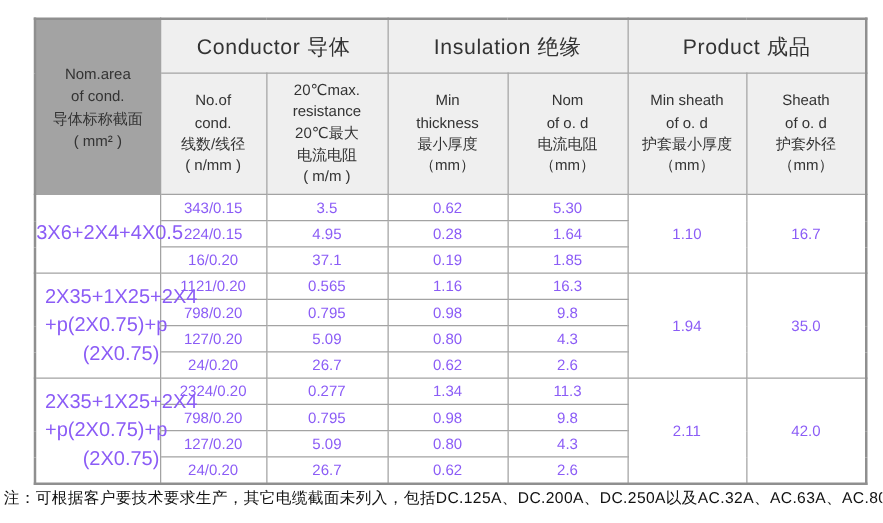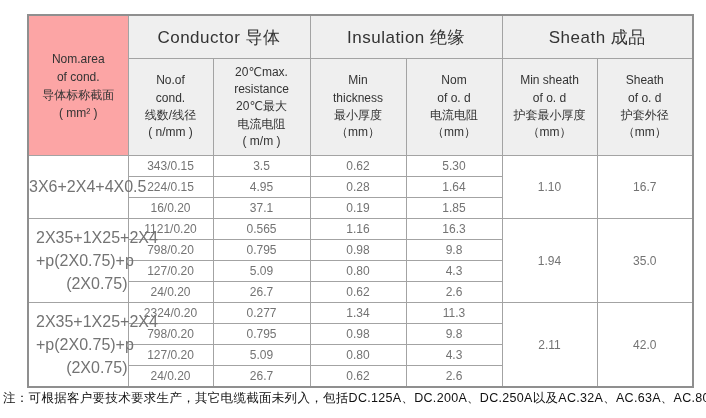--- a/index.html
+++ b/index.html
@@ -46,32 +46,32 @@
     font-size: 17px;
     letter-spacing: 0.5px;
   }
   th.sub-hdr {
     height: 96px;
     font-size: 12px;
     line-height: 1.45;
     white-space: pre-line;
   }
   th.corner-hdr {
-    background: #fca5a5;
+    background: #a3a3a3;
     font-size: 12px;
     line-height: 1.5;
     white-space: pre-line;
     font-weight: normal;
   }
   tbody td {
     height: 20px;
     font-size: 12px;
     text-align: center;
     vertical-align: middle;
-    color: #737373;
+    color: #8b5cf6;
     background: #ffffff;
   }
   tbody td.area {
     font-size: 16px;
     white-space: pre-line;
     line-height: 1.45;
   }
   tbody td.area.left {
     text-align: right;
     padding-left: 7px;
@@ -103,21 +103,21 @@
       <col style="width:96px">
     </colgroup>
     <thead>
       <tr>
         <th class="corner-hdr" rowspan="2">Nom.area
 of cond.
 导体标称截面
 ( mm² )</th>
         <th class="group-hdr" colspan="2">Conductor 导体</th>
         <th class="group-hdr" colspan="2">Insulation 绝缘</th>
-        <th class="group-hdr" colspan="2">Sheath 成品</th>
+        <th class="group-hdr" colspan="2">Product 成品</th>
       </tr>
       <tr>
         <th class="sub-hdr">No.of
 cond.
 线数/线径
 ( n/mm )</th>
         <th class="sub-hdr">20℃max.
 resistance
 20℃最大
 电流电阻

